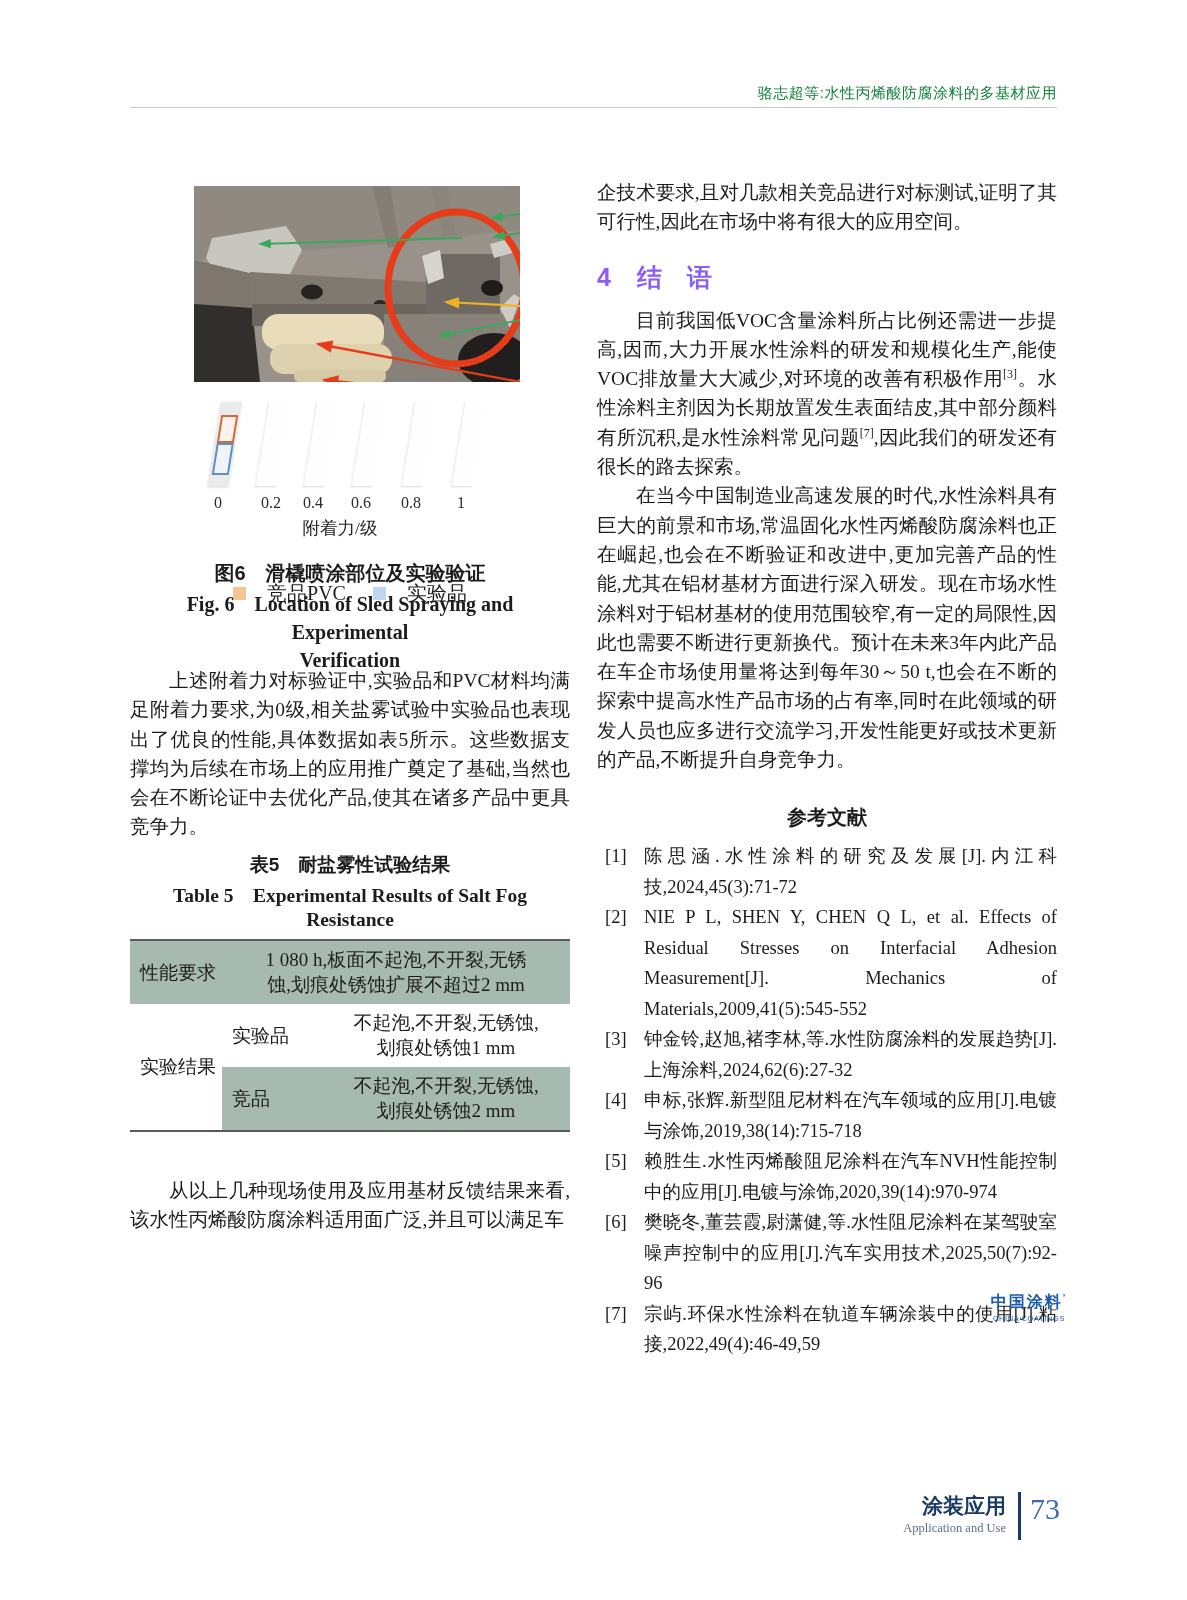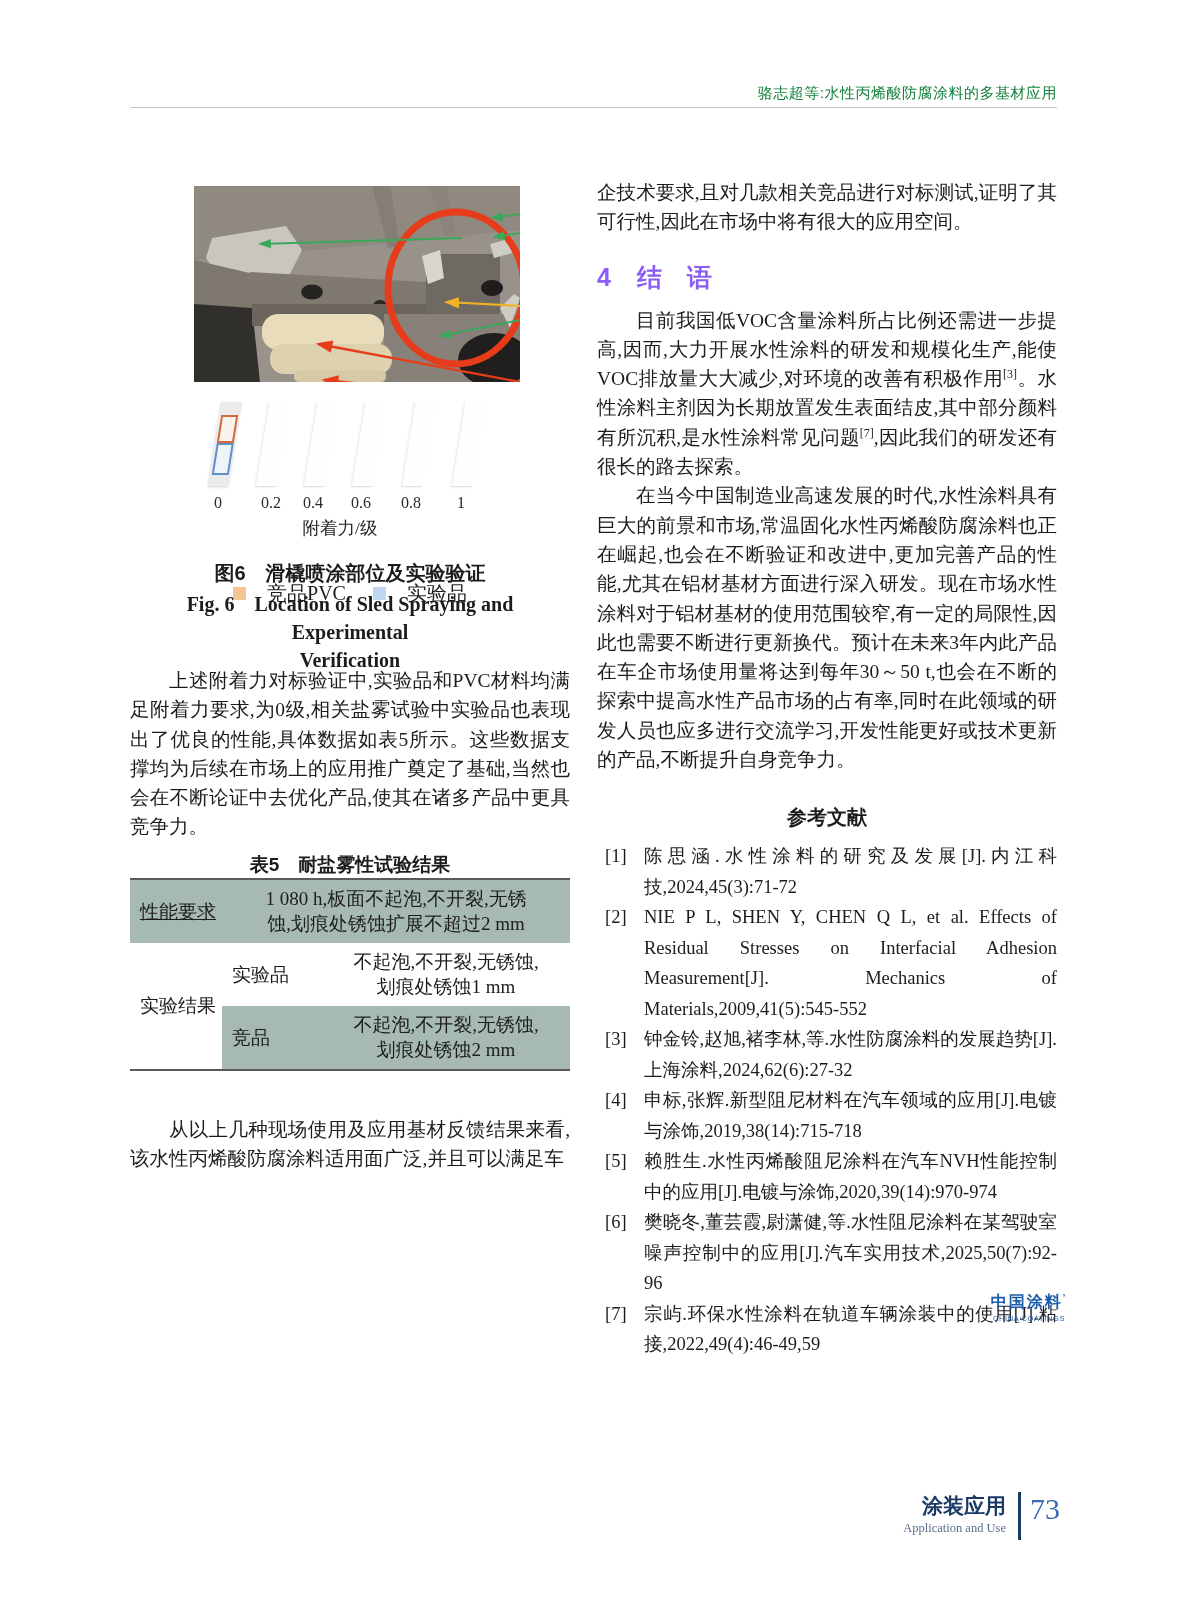--- a/index.html
+++ b/index.html
@@ -47,21 +47,21 @@
   
   .tbl-title-cn{text-align:center;font-family:"Liberation Sans","DejaVu Sans",sans-serif;font-weight:bold;
     font-size:19px;margin-top:10px;}
   .tbl-title-en{text-align:center;font-weight:bold;font-size:19.5px;margin:4px 0 8px 0;}
   .tbl{width:440px;display:grid;grid-template-columns:92px 100px 248px;
     border-top:2px solid #5a5a5a;border-bottom:2px solid #5a5a5a;font-size:19px;}
   .cell{display:flex;flex-direction:column;justify-content:center;line-height:25.5px;padding:6px 2px;}
   .green{background:#a6bab1;}
   .c-left{align-items:flex-start;padding-left:10px;}
   .c-center{align-items:center;text-align:center;}
-  .cA{grid-row:1;grid-column:1;text-decoration:underline;}
+  .cA{grid-row:1;grid-column:1;}
   .cB{grid-row:1;grid-column:2/4;}
   .cC{grid-row:2/4;grid-column:1;}
   .cD{grid-row:2;grid-column:2;}
   .cE{grid-row:2;grid-column:3;}
   .cF{grid-row:3;grid-column:2;}
   .cG{grid-row:3;grid-column:3;}
 
   .bottom-para{margin-top:44px;}
 
   
@@ -174,20 +174,21 @@
     <div class="cap-cn">图6　滑橇喷涂部位及实验验证</div>
     <div class="cap-en">
       <span>Fig. 6　Location of Sled Spraying and Experimental</span><br>
       <span>Verification</span>
     </div>
   </div>
 
   <p class="para indent" style="margin:0;">上述附着力对标验证中,实验品和PVC材料均满足附着力要求,为0级,相关盐雾试验中实验品也表现出了优良的性能,具体数据如表5所示。这些数据支撑均为后续在市场上的应用推广奠定了基础,当然也会在不断论证中去优化产品,使其在诸多产品中更具竞争力。</p>
 
   <div class="tbl-title-cn">表5　耐盐雾性试验结果</div>
+  <div class="tbl-title-en">Table 5　Experimental Results of Salt Fog Resistance</div>
 
   <div class="tbl">
     <div class="cell green c-left cA">性能要求</div>
     <div class="cell green c-center cB">
       <span>1 080 h,板面不起泡,不开裂,无锈</span>
       <span>蚀,划痕处锈蚀扩展不超过2 mm</span>
     </div>
     <div class="cell c-left cC">实验结果</div>
     <div class="cell c-left cD">实验品</div>
     <div class="cell c-center cE">

